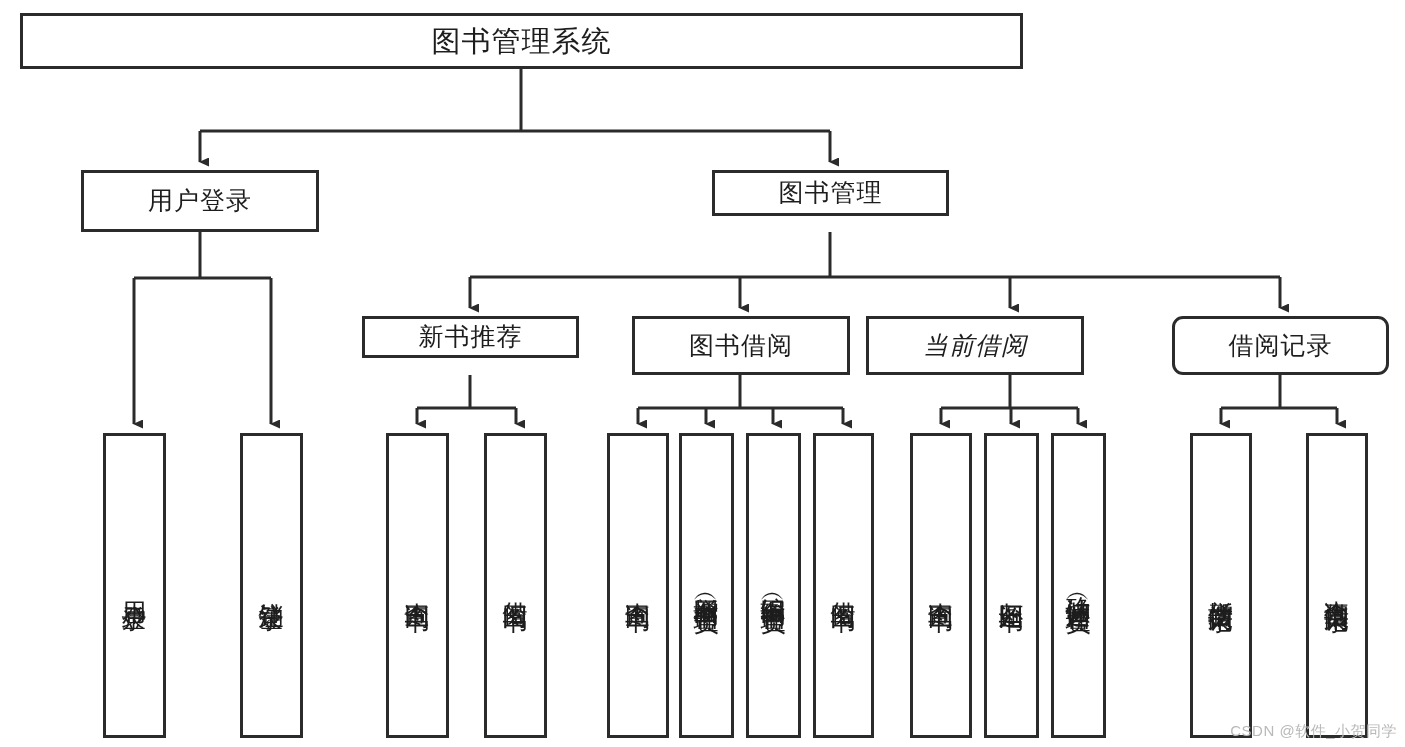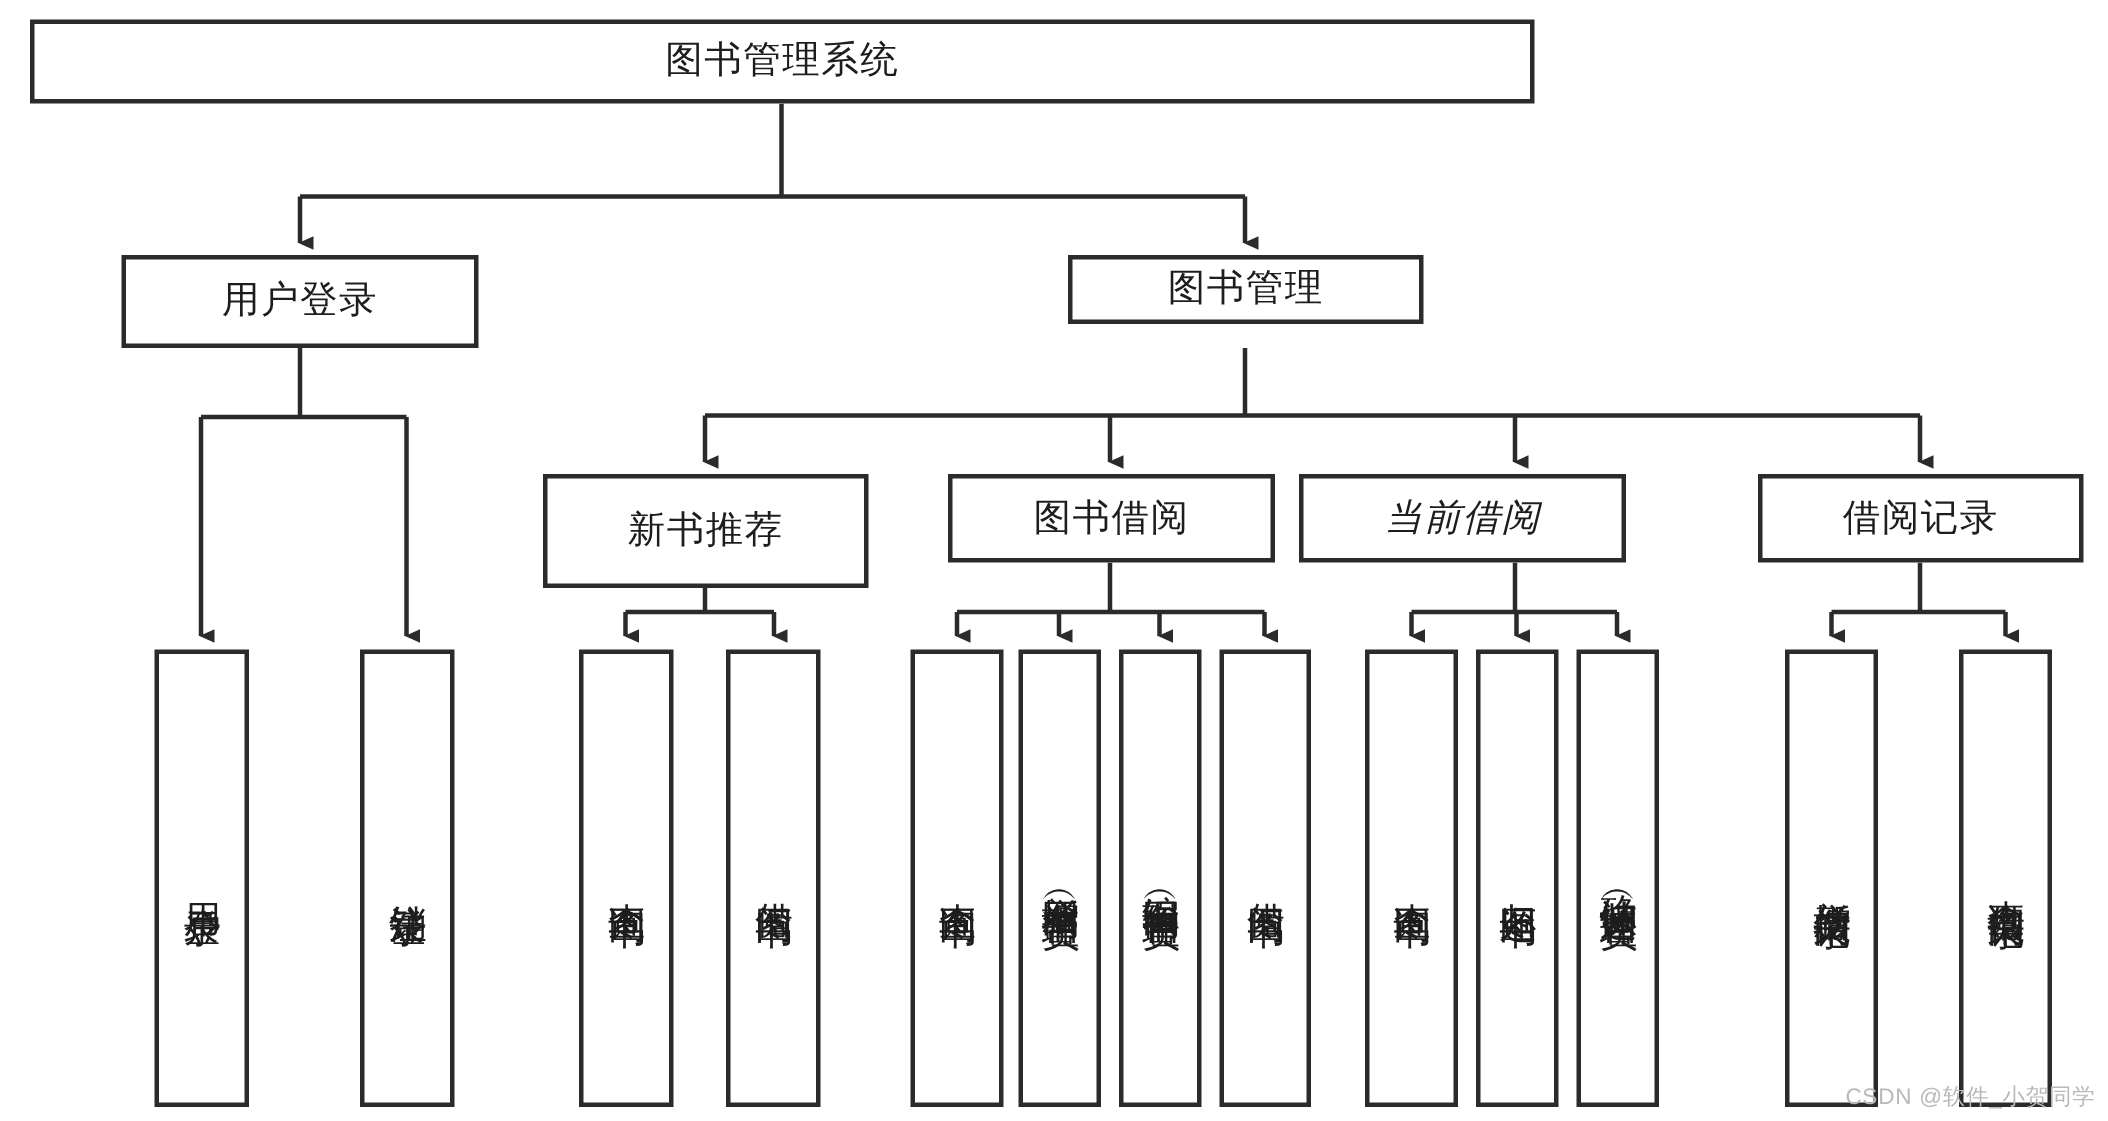--- a/index.html
+++ b/index.html
@@ -28,21 +28,21 @@
     color:#1a1a1a;
   }
   .node .lbl{
     font-size:25px;
     line-height:1.25;
     letter-spacing:1px;
     white-space:nowrap;
     color:#1d1d1d;
   }
   
-  .node.root .lbl{font-size:25px;}
+  .node.root .lbl{font-size:29px;}
 
   
   .leaf{
     position:absolute;
     box-sizing:border-box;
     background:#ffffff;
     border:3px solid #2b2b2b;
     z-index:2;
     display:flex;
     align-items:center;
@@ -130,30 +130,30 @@
     <span class="lbl">图书管理系统</span>
   </div>
 
   <div class="node" id="n-l2-0" style="left: 81px; top: 170px; width: 238px; height: 62px;">
     <span class="lbl">用户登录</span>
   </div>
   <div class="node" id="n-l2-1" style="left: 712px; top: 170px; width: 237px; height: 46px;">
     <span class="lbl">图书管理</span>
   </div>
 
-  <div class="node" id="n-l3-0" style="left: 362px; top: 316px; width: 217px; height: 76px;">
+  <div class="node" id="n-l3-0" style="left: 362px; top: 316px; width: 217px; height: 42px;">
     <span class="lbl">新书推荐</span>
   </div>
   <div class="node" id="n-l3-1" style="left: 632px; top: 316px; width: 218px; height: 59px;">
     <span class="lbl">图书借阅</span>
   </div>
   <div class="node" id="n-l3-2" style="left: 866px; top: 316px; width: 218px; height: 59px; font-style: italic;">
     <span class="lbl">当前借阅</span>
   </div>
-  <div class="node" id="n-l3-3" style="left: 1172px; top: 316px; width: 217px; height: 59px;">
+  <div class="node" id="n-l3-3" style="left: 1172px; top: 316px; width: 217px; height: 59px; border-radius: 11px;">
     <span class="lbl">借阅记录</span>
   </div>
 
   <div class="leaf" id="n-lf-0" style="left: 103px; top: 433px; width: 63px; height: 305px;">
     <span class="vlbl">用户登录</span>
   </div>
   <div class="leaf" id="n-lf-1" style="left: 240px; top: 433px; width: 63px; height: 305px;">
     <span class="vlbl">注销登录</span>
   </div>
   <div class="leaf" id="n-lf-2" style="left: 386px; top: 433px; width: 63px; height: 305px;">

